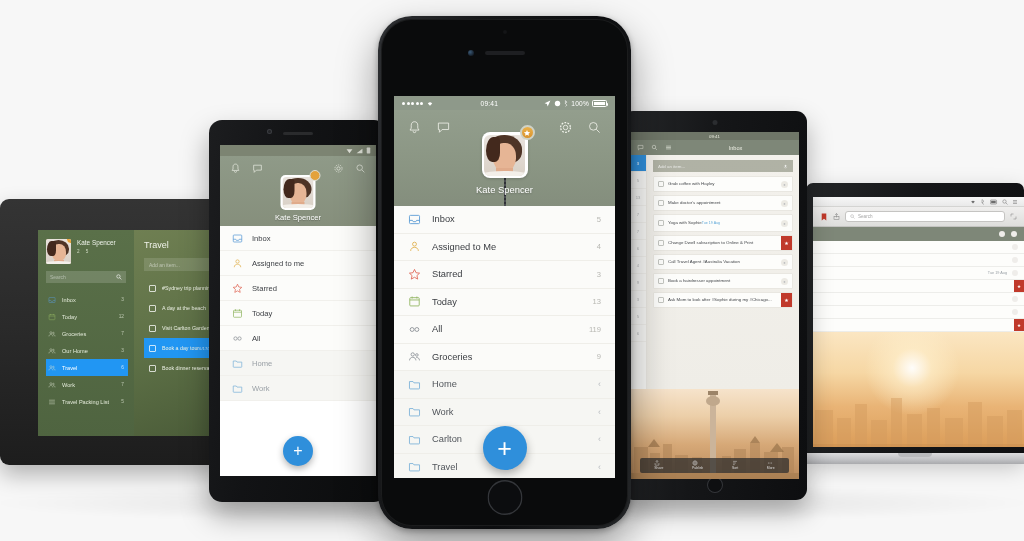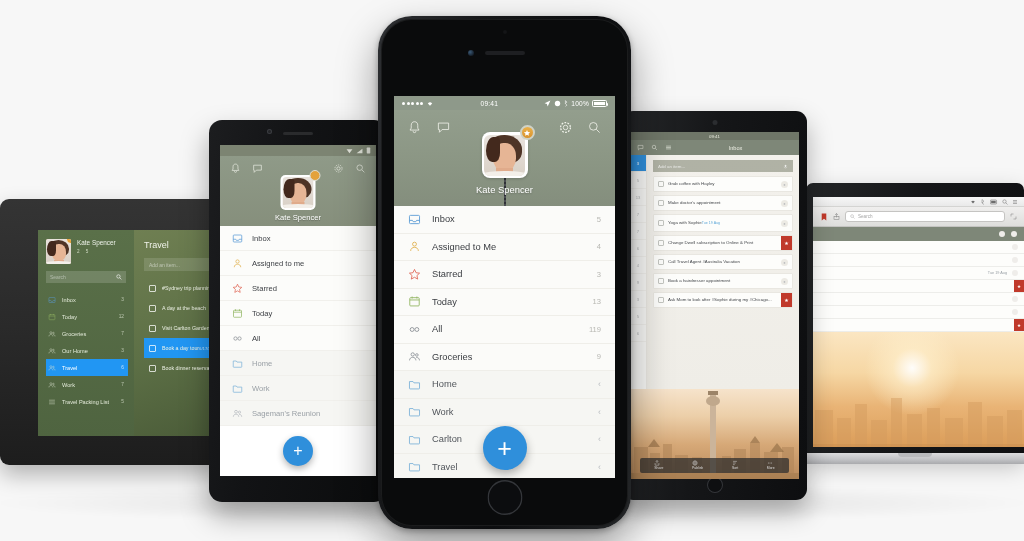--- a/index.html
+++ b/index.html
@@ -619,31 +619,20 @@
             </span>
             <span class="ell">Home</span>
           </div>
           <div class="aitem fold">
             <span class="ic">
               <svg width="11" height="11" viewBox="0 0 22 22">
                 <path d="M2.5 6 h6 l1.6 2.2 h9.4 v9.3 a1 1 0 0 1 -1 1 h-15 a1 1 0 0 1 -1 -1z" fill="none" stroke="#7fb3d8" stroke-width="1.5" stroke-linejoin="round"></path>
               </svg>
             </span>
             <span class="ell">Work</span>
-          </div>
-          <div class="aitem fold">
-            <span class="ic">
-              <svg width="11" height="11" viewBox="0 0 22 22">
-                <circle cx="8" cy="7.5" r="2.8" fill="none" stroke="#b4b9be" stroke-width="1.4"></circle>
-                <circle cx="15" cy="8.4" r="2.2" fill="none" stroke="#b4b9be" stroke-width="1.4"></circle>
-                <path d="M2.6 17.6 c0 -3.4 2.4 -5.2 5.4 -5.2 s5.4 1.8 5.4 5.2" fill="none" stroke="#b4b9be" stroke-width="1.4"></path>
-                <path d="M14 12.6 c3 0 5.4 1.6 5.4 5" fill="none" stroke="#b4b9be" stroke-width="1.4"></path>
-              </svg>
-            </span>
-            <span class="ell">Sageman's Reunion</span>
           </div>
         </div>
       <div class="afab">+</div>
     </div>
   </div>
 
   <div class="dev" id="iphone">
     <div class="case"></div>
     <div class="inner"></div>
     <div class="sens"></div>

